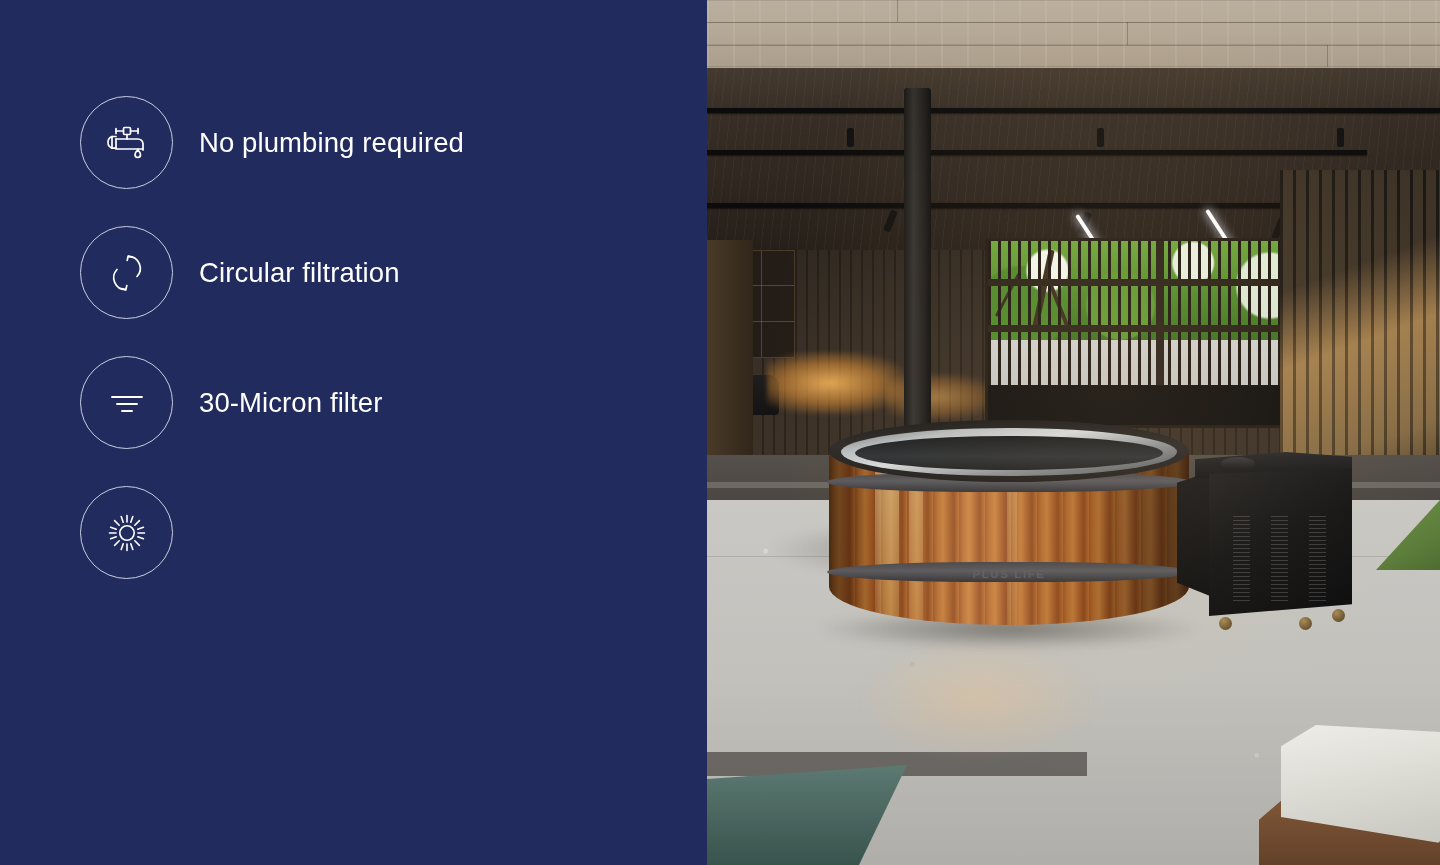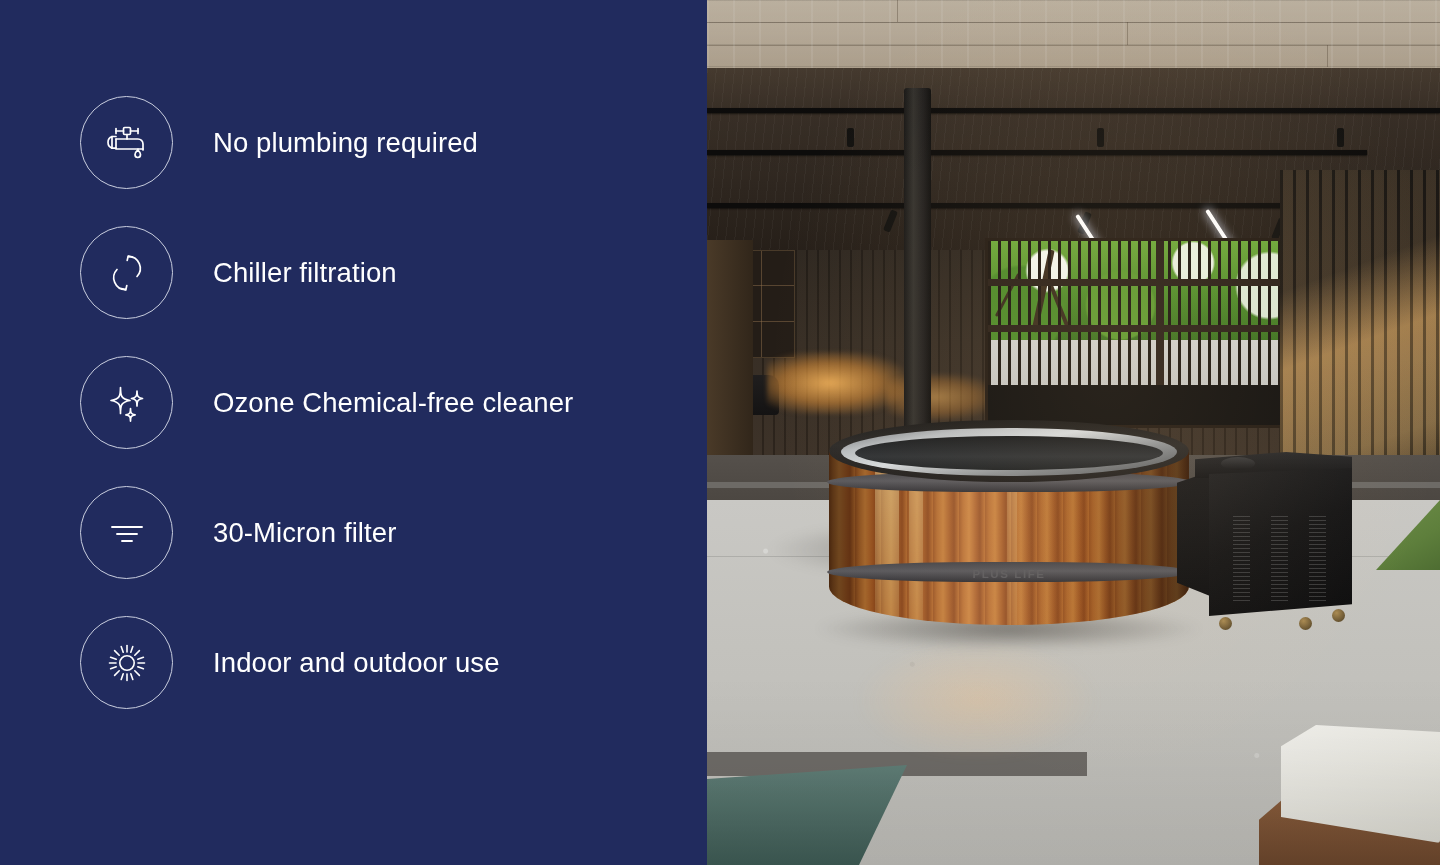--- a/index.html
+++ b/index.html
@@ -18,21 +18,21 @@
     position:relative;
     flex:0 0 707px;
   }
   #feature-list {
     position:absolute;
     left:80px; top:96px;
     display:flex; flex-direction:column;
     gap:37px;
   }
   .feature-row {
-    display:flex; align-items:center; gap:40px;
+    display:flex; align-items:center; gap:26px;
     height:93px;
   }
   .feature-badge {
     width:93px; height:93px; flex:0 0 93px;
     border:1.6px solid #c9cede;
     border-radius:50%;
     display:flex; align-items:center; justify-content:center;
     position:relative;
   }
   .feature-badge svg { display:block; }
@@ -375,33 +375,23 @@
 
       <li class="feature-row">
         <span class="feature-badge">
           <svg width="56" height="56" viewBox="0 0 56 56" fill="none" stroke="#ffffff" stroke-width="1.7" stroke-linecap="round" stroke-linejoin="round">
             <path d="M18 24.5a12 12 0 0 0 8.5 20.2"></path>
             <polyline points="22.5,43.5 26.8,44.9 27.8,40.5"></polyline>
             <path d="M38 31.5a12 12 0 0 0-8.5-20.2"></path>
             <polyline points="33.5,12.3 29.2,11 28.2,15.4"></polyline>
           </svg>
         </span>
-        <span class="feature-label">Chiller filtration</span>
+        <span class="feature-label">Circular filtration</span>
       </li>
 
-      <li class="feature-row">
-        <span class="feature-badge">
-          <svg width="56" height="56" viewBox="0 0 56 56" fill="none" stroke="#ffffff" stroke-width="1.7" stroke-linecap="round" stroke-linejoin="round">
-            <path d="M21.5 12.5c0 8 .5 11.5 9.5 13-9 1.5-9.5 5-9.5 13-0-8-.5-11.5-9.5-13 9-1.5 9.5-5 9.5-13z"></path>
-            <path d="M38 16c0 4.6.3 6.6 5.5 7.5-5.2.9-5.5 2.9-5.5 7.5 0-4.6-.3-6.6-5.5-7.5 5.2-.9 5.5-2.9 5.5-7.5z"></path>
-            <path d="M31.5 33.5c0 3.9.2 5.6 4.6 6.3-4.4.7-4.6 2.4-4.6 6.3 0-3.9-.2-5.6-4.6-6.3 4.4-.7 4.6-2.4 4.6-6.3z"></path>
-          </svg>
-        </span>
-        <span class="feature-label">Ozone Chemical-free cleaner</span>
-      </li>
 
       <li class="feature-row">
         <span class="feature-badge">
           <svg width="56" height="56" viewBox="0 0 56 56" fill="none" stroke="#ffffff" stroke-width="1.9" stroke-linecap="round" stroke-linejoin="round">
             <line x1="13" y1="22" x2="43" y2="22"></line>
             <line x1="18" y1="29" x2="38" y2="29"></line>
             <line x1="23" y1="36" x2="33" y2="36"></line>
           </svg>
         </span>
         <span class="feature-label">30-Micron filter</span>
@@ -424,21 +414,20 @@
               <line x1="31.8" y1="38.8" x2="33.8" y2="44.4"></line>
               <line x1="33.8" y1="11.6" x2="31.8" y2="17.2"></line>
               <line x1="24.2" y1="38.8" x2="22.2" y2="44.4"></line>
               <line x1="11.6" y1="22.2" x2="17.2" y2="24.2"></line>
               <line x1="38.8" y1="31.8" x2="44.4" y2="33.8"></line>
               <line x1="11.6" y1="33.8" x2="17.2" y2="31.8"></line>
               <line x1="38.8" y1="24.2" x2="44.4" y2="22.2"></line>
             </g>
           </svg>
         </span>
-        <span class="feature-label">Indoor and outdoor use</span>
       </li>
 
     </ul>
   </section>
 
   <figure id="photo">
 
     <div class="ceiling-light">
       <div class="plank-seam" style="left:0;width:733px;top:22px;"></div>
       <div class="plank-seam" style="left:0;width:733px;top:45px;"></div>

